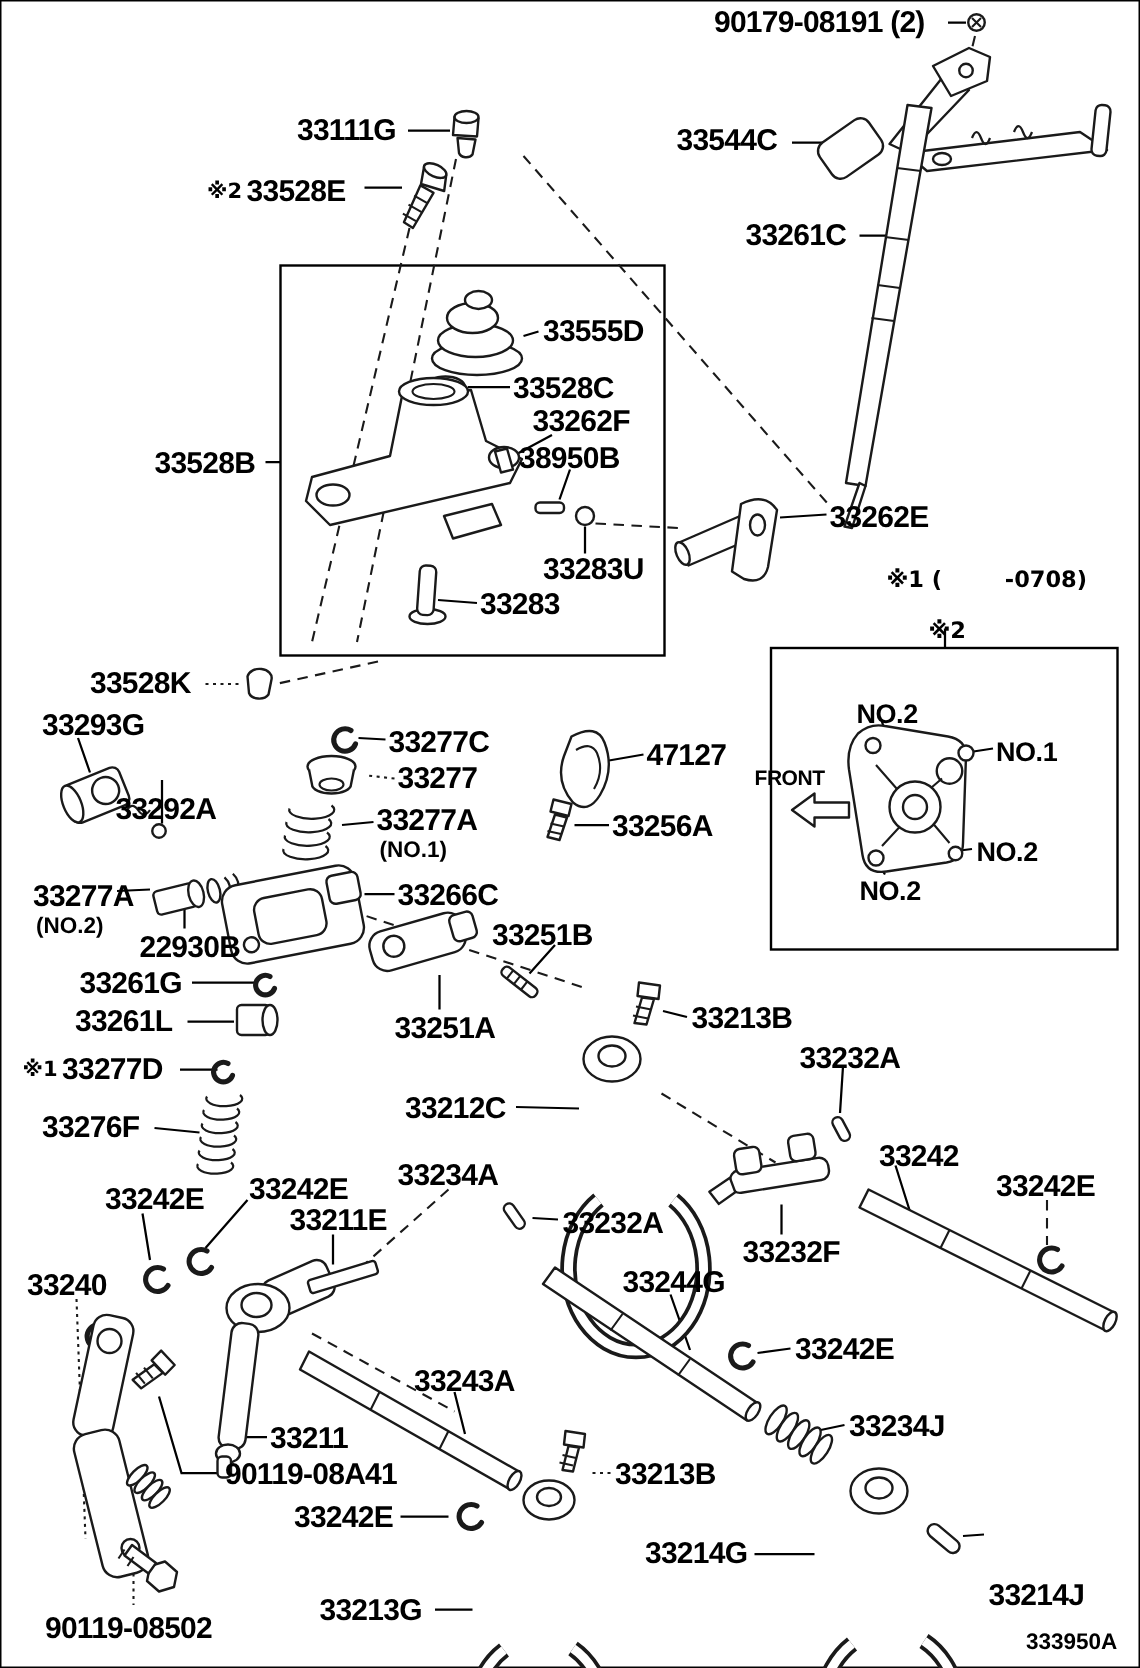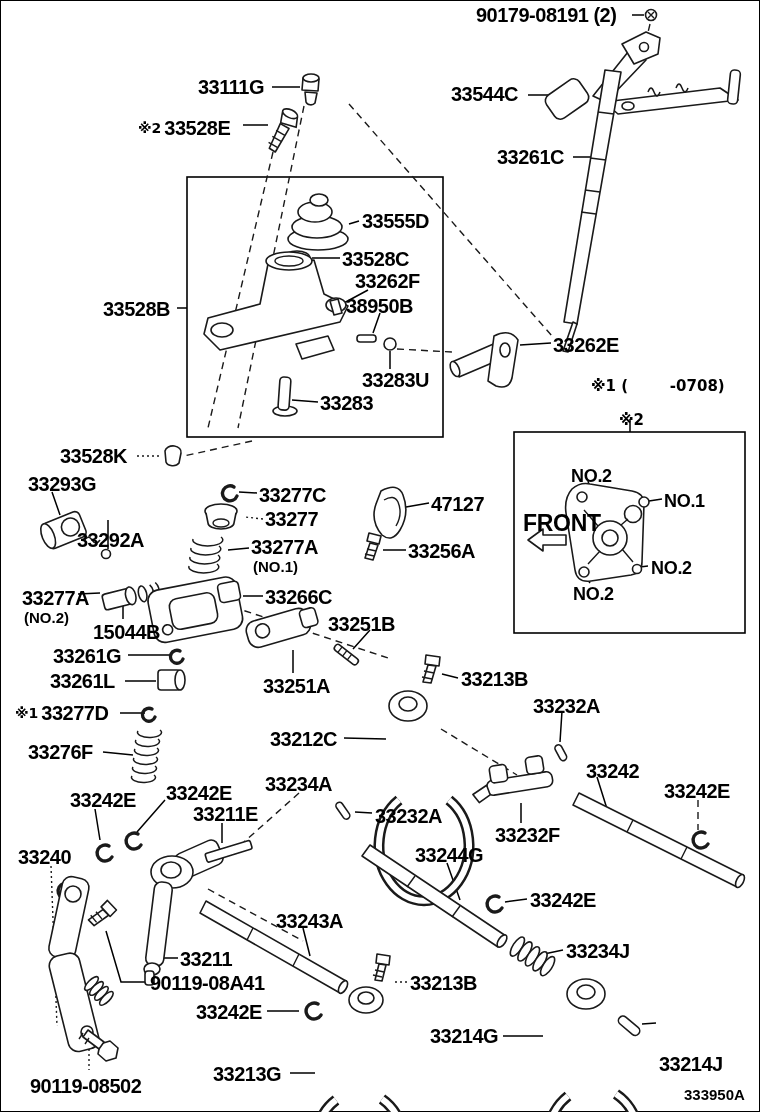--- a/index.html
+++ b/index.html
@@ -312,21 +312,21 @@
 <div class="lbl" style="left:60px;top:446px">33528K</div>
 <div class="lbl" style="left:28px;top:474px">33293G</div>
 <div class="lbl" style="left:77px;top:530px">33292A</div>
 <div class="lbl" style="left:259px;top:485px">33277C</div>
 <div class="lbl" style="left:265px;top:509px">33277</div>
 <div class="lbl" style="left:431px;top:494px">47127</div>
 <div class="lbl" style="left:251px;top:537px"><span>33277A</span><span class="sub">(NO.1)</span></div>
 <div class="lbl" style="left:408px;top:541px">33256A</div>
 <div class="lbl" style="left:22px;top:588px"><span>33277A</span><span class="sub">(NO.2)</span></div>
 <div class="lbl" style="left:265px;top:587px">33266C</div>
-<div class="lbl" style="left:93px;top:622px">15044B</div>
+<div class="lbl" style="left:93px;top:622px">22930B</div>
 <div class="lbl" style="left:328px;top:614px">33251B</div>
 <div class="lbl" style="left:53px;top:646px">33261G</div>
 <div class="lbl" style="left:50px;top:671px">33261L</div>
 <div class="lbl" style="left:15px;top:703px"><span class="pfx">※1</span><span>33277D</span></div>
 <div class="lbl" style="left:263px;top:676px">33251A</div>
 <div class="lbl" style="left:28px;top:742px">33276F</div>
 <div class="lbl" style="left:461px;top:669px">33213B</div>
 <div class="lbl" style="left:533px;top:696px">33232A</div>
 <div class="lbl" style="left:270px;top:729px">33212C</div>
 <div class="lbl" style="left:586px;top:761px">33242</div>
@@ -347,19 +347,19 @@
 <div class="lbl" style="left:410px;top:973px">33213B</div>
 <div class="lbl" style="left:530px;top:890px">33242E</div>
 <div class="lbl" style="left:430px;top:1026px">33214G</div>
 <div class="lbl" style="left:659px;top:1054px">33214J</div>
 <div class="lbl" style="left:30px;top:1076px">90119-08502</div>
 <div class="lbl" style="left:213px;top:1064px">33213G</div>
 
 <div class="note" style="left:591px;top:377px">※1 (        -0708)</div>
 <div class="note" style="left:619px;top:411px">※2</div>
 
-<div class="ins" style="left:523px;top:510px;font-size:23px">FRONT</div>
+<div class="ins" style="left:503px;top:510px;font-size:14px">FRONT</div>
 <div class="ins" style="left:571px;top:466px">NO.2</div>
 <div class="ins" style="left:664px;top:491px">NO.1</div>
 <div class="ins" style="left:651px;top:558px">NO.2</div>
 <div class="ins" style="left:573px;top:584px">NO.2</div>
 
 <div class="code" style="left:684px;top:1086px">333950A</div>
 
 </body></html>

